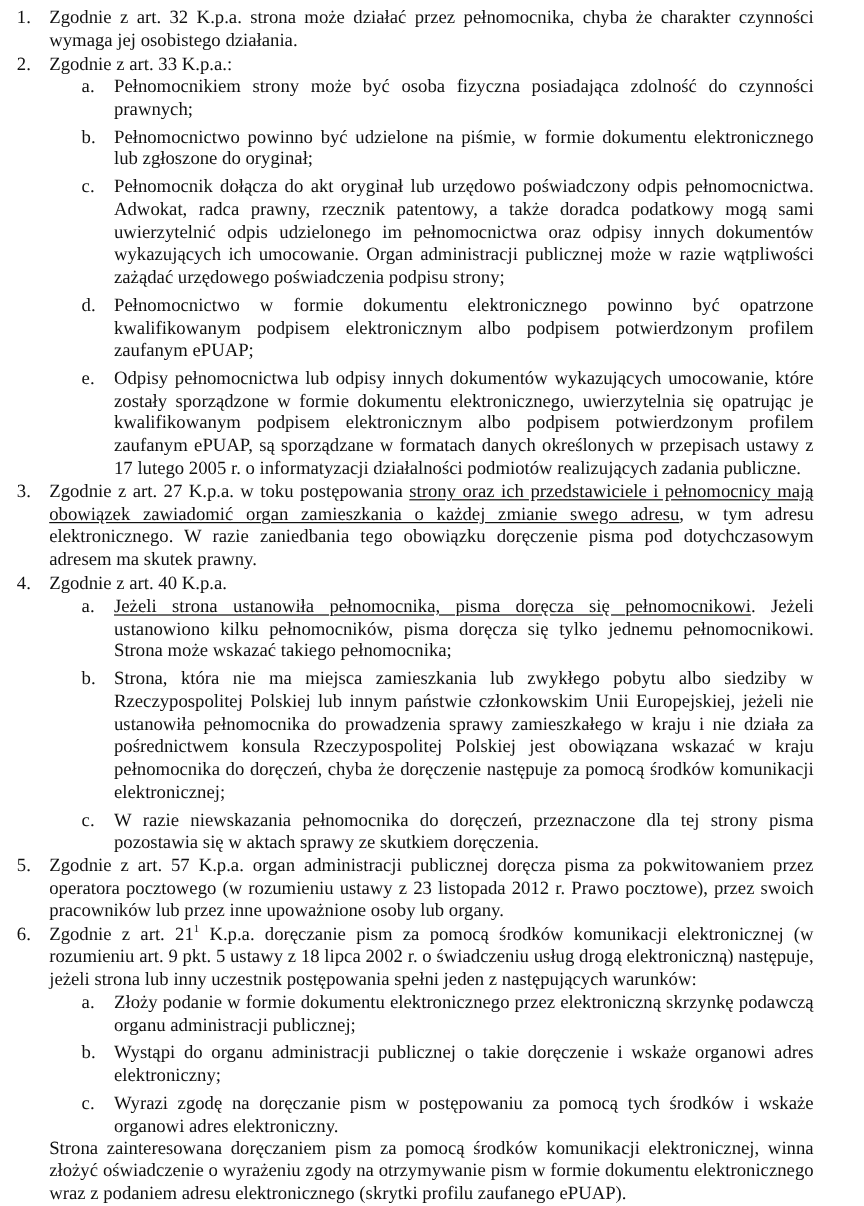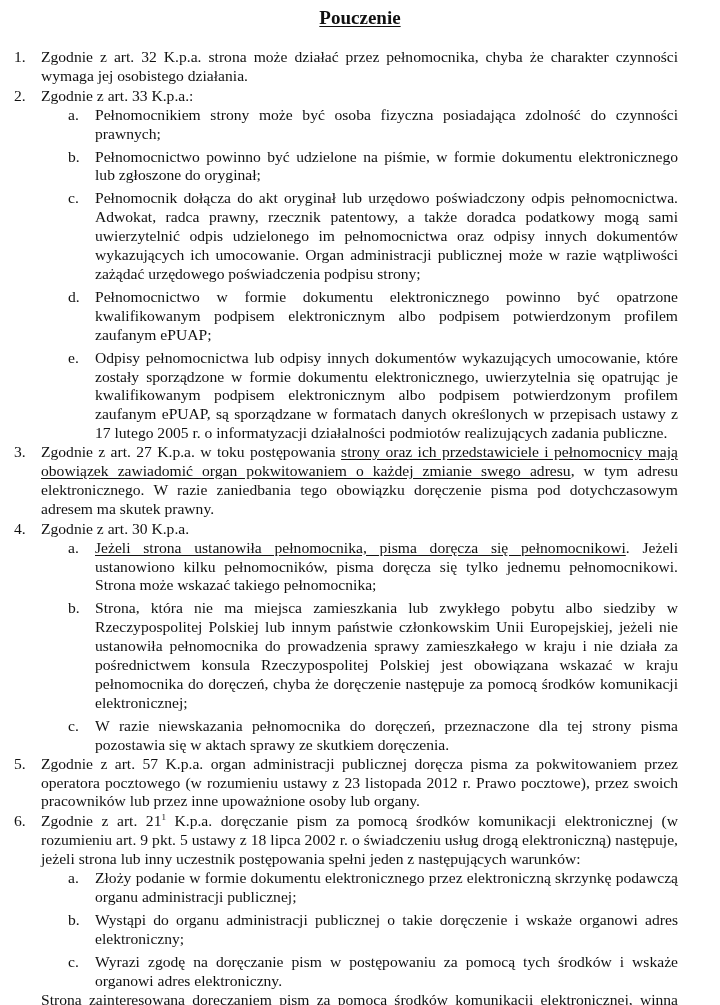--- a/index.html
+++ b/index.html
@@ -24,21 +24,20 @@
   .subitem:first-child { margin-top: 0; }
   .letter { position: absolute; left: 0; top: 0; }
   .item + .item { margin-top: 1px; }
   u { text-underline-offset: 2px; }
   sup { font-size: 9px; line-height: 0; vertical-align: 6px; }
 </style>
 </head>
 <body>
 
 <div class="page">
-  <div class="title">Pouczenie</div>
 
   <ol class="main">
 
     <li class="item">
       <span class="num">1.</span>
       <span>Zgodnie z art. 32 K.p.a. strona może działać przez pełnomocnika, chyba że charakter czynności wymaga jej osobistego działania.</span>
     </li>
 
     <li class="item">
       <span class="num">2.</span>
@@ -62,26 +61,26 @@
         <span>Pełnomocnictwo w formie dokumentu elektronicznego powinno być opatrzone kwalifikowanym podpisem elektronicznym albo podpisem potwierdzonym profilem zaufanym ePUAP;</span>
       </li>
       <li class="subitem">
         <span class="letter">e.</span>
         <span>Odpisy pełnomocnictwa lub odpisy innych dokumentów wykazujących umocowanie, które zostały sporządzone w formie dokumentu elektronicznego, uwierzytelnia się opatrując je kwalifikowanym podpisem elektronicznym albo podpisem potwierdzonym profilem zaufanym ePUAP, są sporządzane w formatach danych określonych w przepisach ustawy z 17 lutego 2005 r. o informatyzacji działalności podmiotów realizujących zadania publiczne.</span>
       </li>
     </ol>
 
     <li class="item">
       <span class="num">3.</span>
-      <span>Zgodnie z art. 27 K.p.a. w toku postępowania </span><u>strony oraz ich przedstawiciele i pełnomocnicy mają obowiązek zawiadomić organ pokwitowaniem o każdej zmianie swego adresu</u><span>, w tym adresu elektronicznego. W razie zaniedbania tego obowiązku doręczenie pisma pod dotychczasowym adresem ma skutek prawny.</span>
+      <span>Zgodnie z art. 27 K.p.a. w toku postępowania </span><u>strony oraz ich przedstawiciele i pełnomocnicy mają obowiązek zawiadomić organ zamieszkania o każdej zmianie swego adresu</u><span>, w tym adresu elektronicznego. W razie zaniedbania tego obowiązku doręczenie pisma pod dotychczasowym adresem ma skutek prawny.</span>
     </li>
 
     <li class="item">
       <span class="num">4.</span>
-      <span>Zgodnie z art. 30 K.p.a.</span>
+      <span>Zgodnie z art. 40 K.p.a.</span>
     </li>
     <ol class="sub">
       <li class="subitem">
         <span class="letter">a.</span>
         <u>Jeżeli strona ustanowiła pełnomocnika, pisma doręcza się pełnomocnikowi</u><span>. Jeżeli ustanowiono kilku pełnomocników, pisma doręcza się tylko jednemu pełnomocnikowi. Strona może wskazać takiego pełnomocnika;</span>
       </li>
       <li class="subitem">
         <span class="letter">b.</span>
         <span>Strona, która nie ma miejsca zamieszkania lub zwykłego pobytu albo siedziby w Rzeczypospolitej Polskiej lub innym państwie członkowskim Unii Europejskiej, jeżeli nie ustanowiła pełnomocnika do prowadzenia sprawy zamieszkałego w kraju i nie działa za pośrednictwem konsula Rzeczypospolitej Polskiej jest obowiązana wskazać w kraju pełnomocnika do doręczeń, chyba że doręczenie następuje za pomocą środków komunikacji elektronicznej;</span>
       </li>

